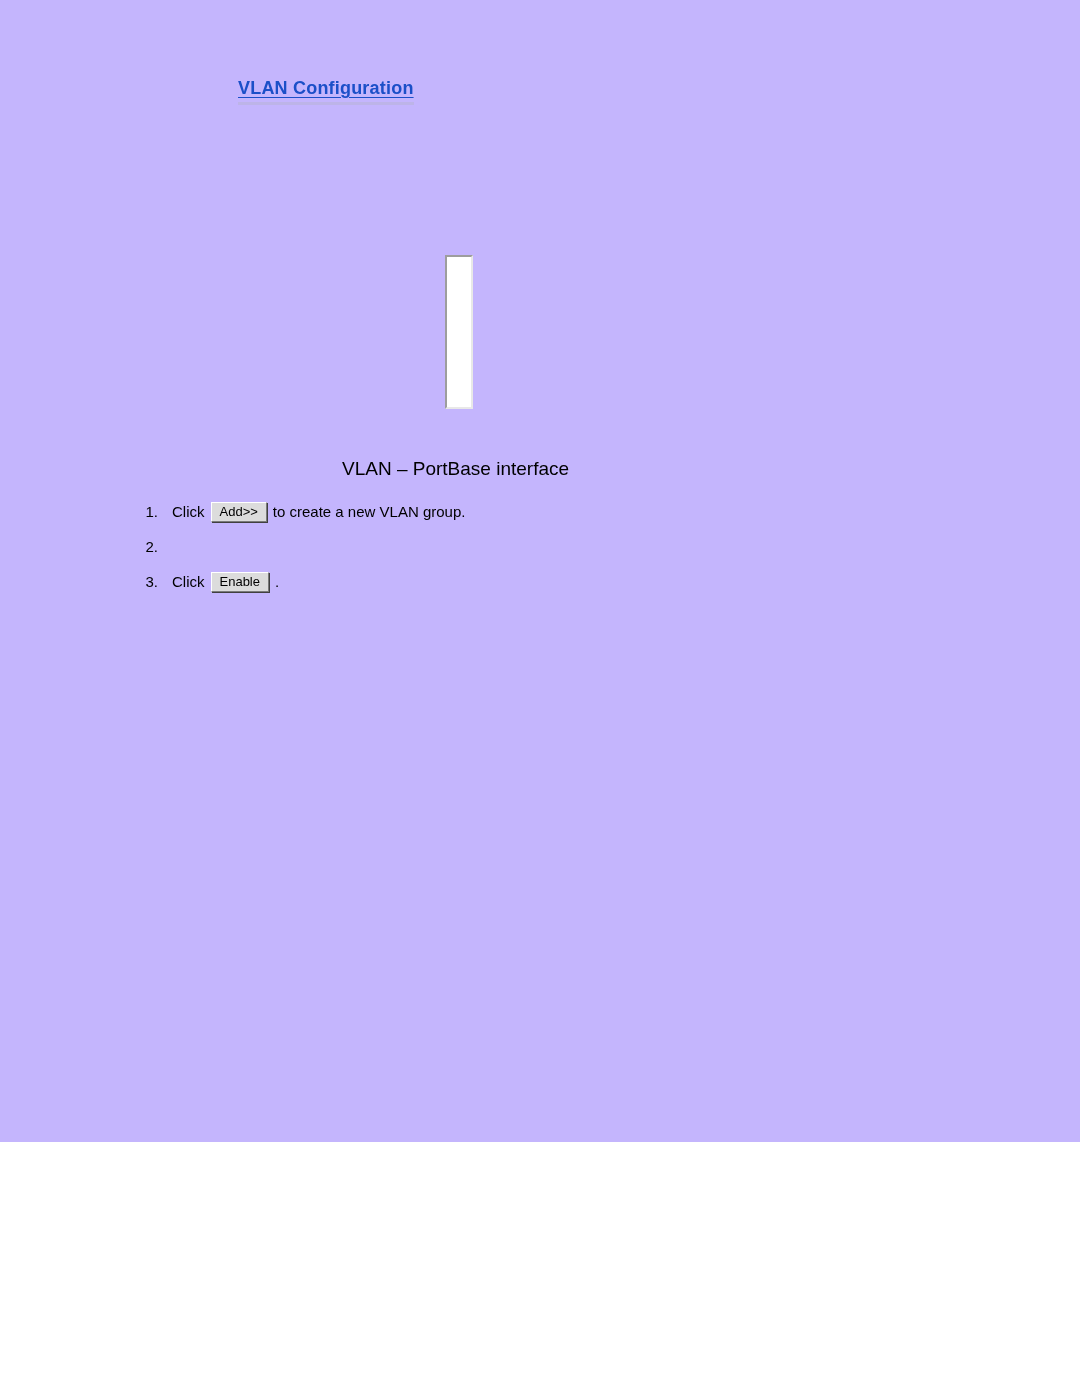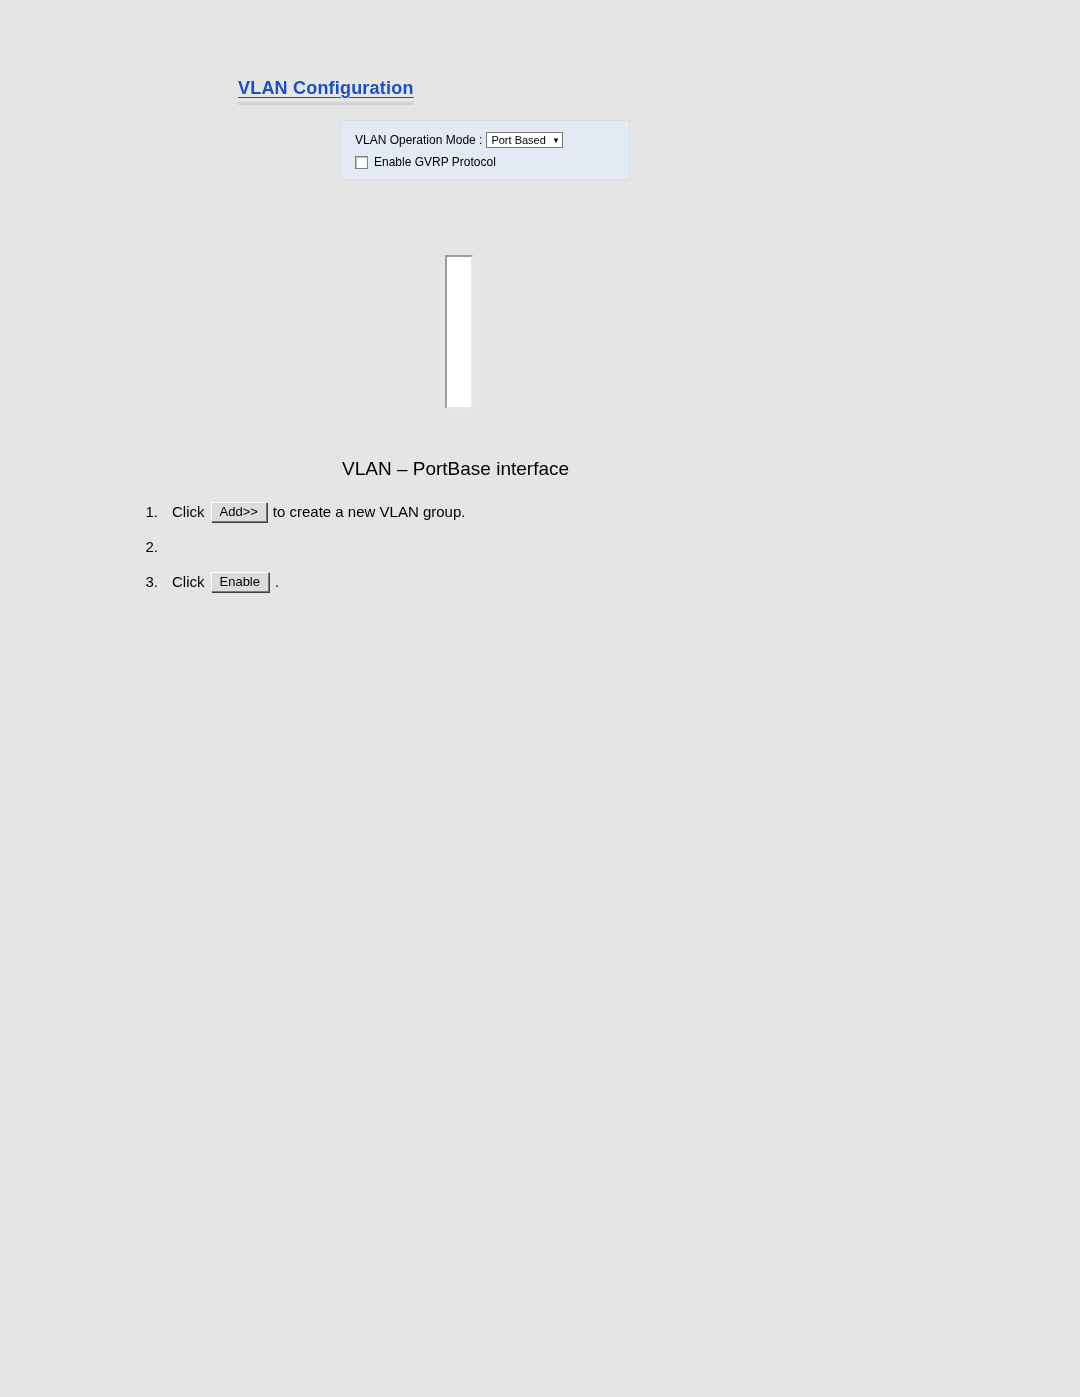--- a/index.html
+++ b/index.html
@@ -3,23 +3,23 @@
 <meta charset="utf-8">
 <style>
   html, body {
     margin: 0;
     padding: 0;
     background: #ffffff;
     font-family: Arial, Helvetica, sans-serif;
   }
   .page {
     width: 1080px;
-    height: 1397px;
+    height: 1142px;
     position: relative;
-    background: #e5e5e5;
+    background: #c4b5fd;
     box-sizing: border-box;
   }
   .heading-wrap {
     position: absolute;
     left: 238px;
     top: 78px;
     width: 220px;
   }
   .heading {
     font-family: Arial, Helvetica, sans-serif;
@@ -188,32 +188,20 @@
 </style>
 </head>
 <body>
 
 <div class="page">
 
   <div class="heading-wrap">
     <span class="heading">VLAN Configuration</span>
   </div>
 
-  <div class="panel">
-    <div class="panel-row">
-      <span class="panel-label">VLAN Operation Mode :</span>
-      <span class="select-wrap">
-        <span class="select">Port Based</span>
-      </span>
-    </div>
-    <div class="panel-row2">
-      <span class="checkbox"></span>
-      <span>Enable GVRP Protocol</span>
-    </div>
-  </div>
 
   <div class="listbox"></div>
 
 
   <div class="caption">VLAN – PortBase interface</div>
 
   <div class="steps">
     <div class="step-row">
       <span class="step-num">1.</span>
       <span>Click</span>

